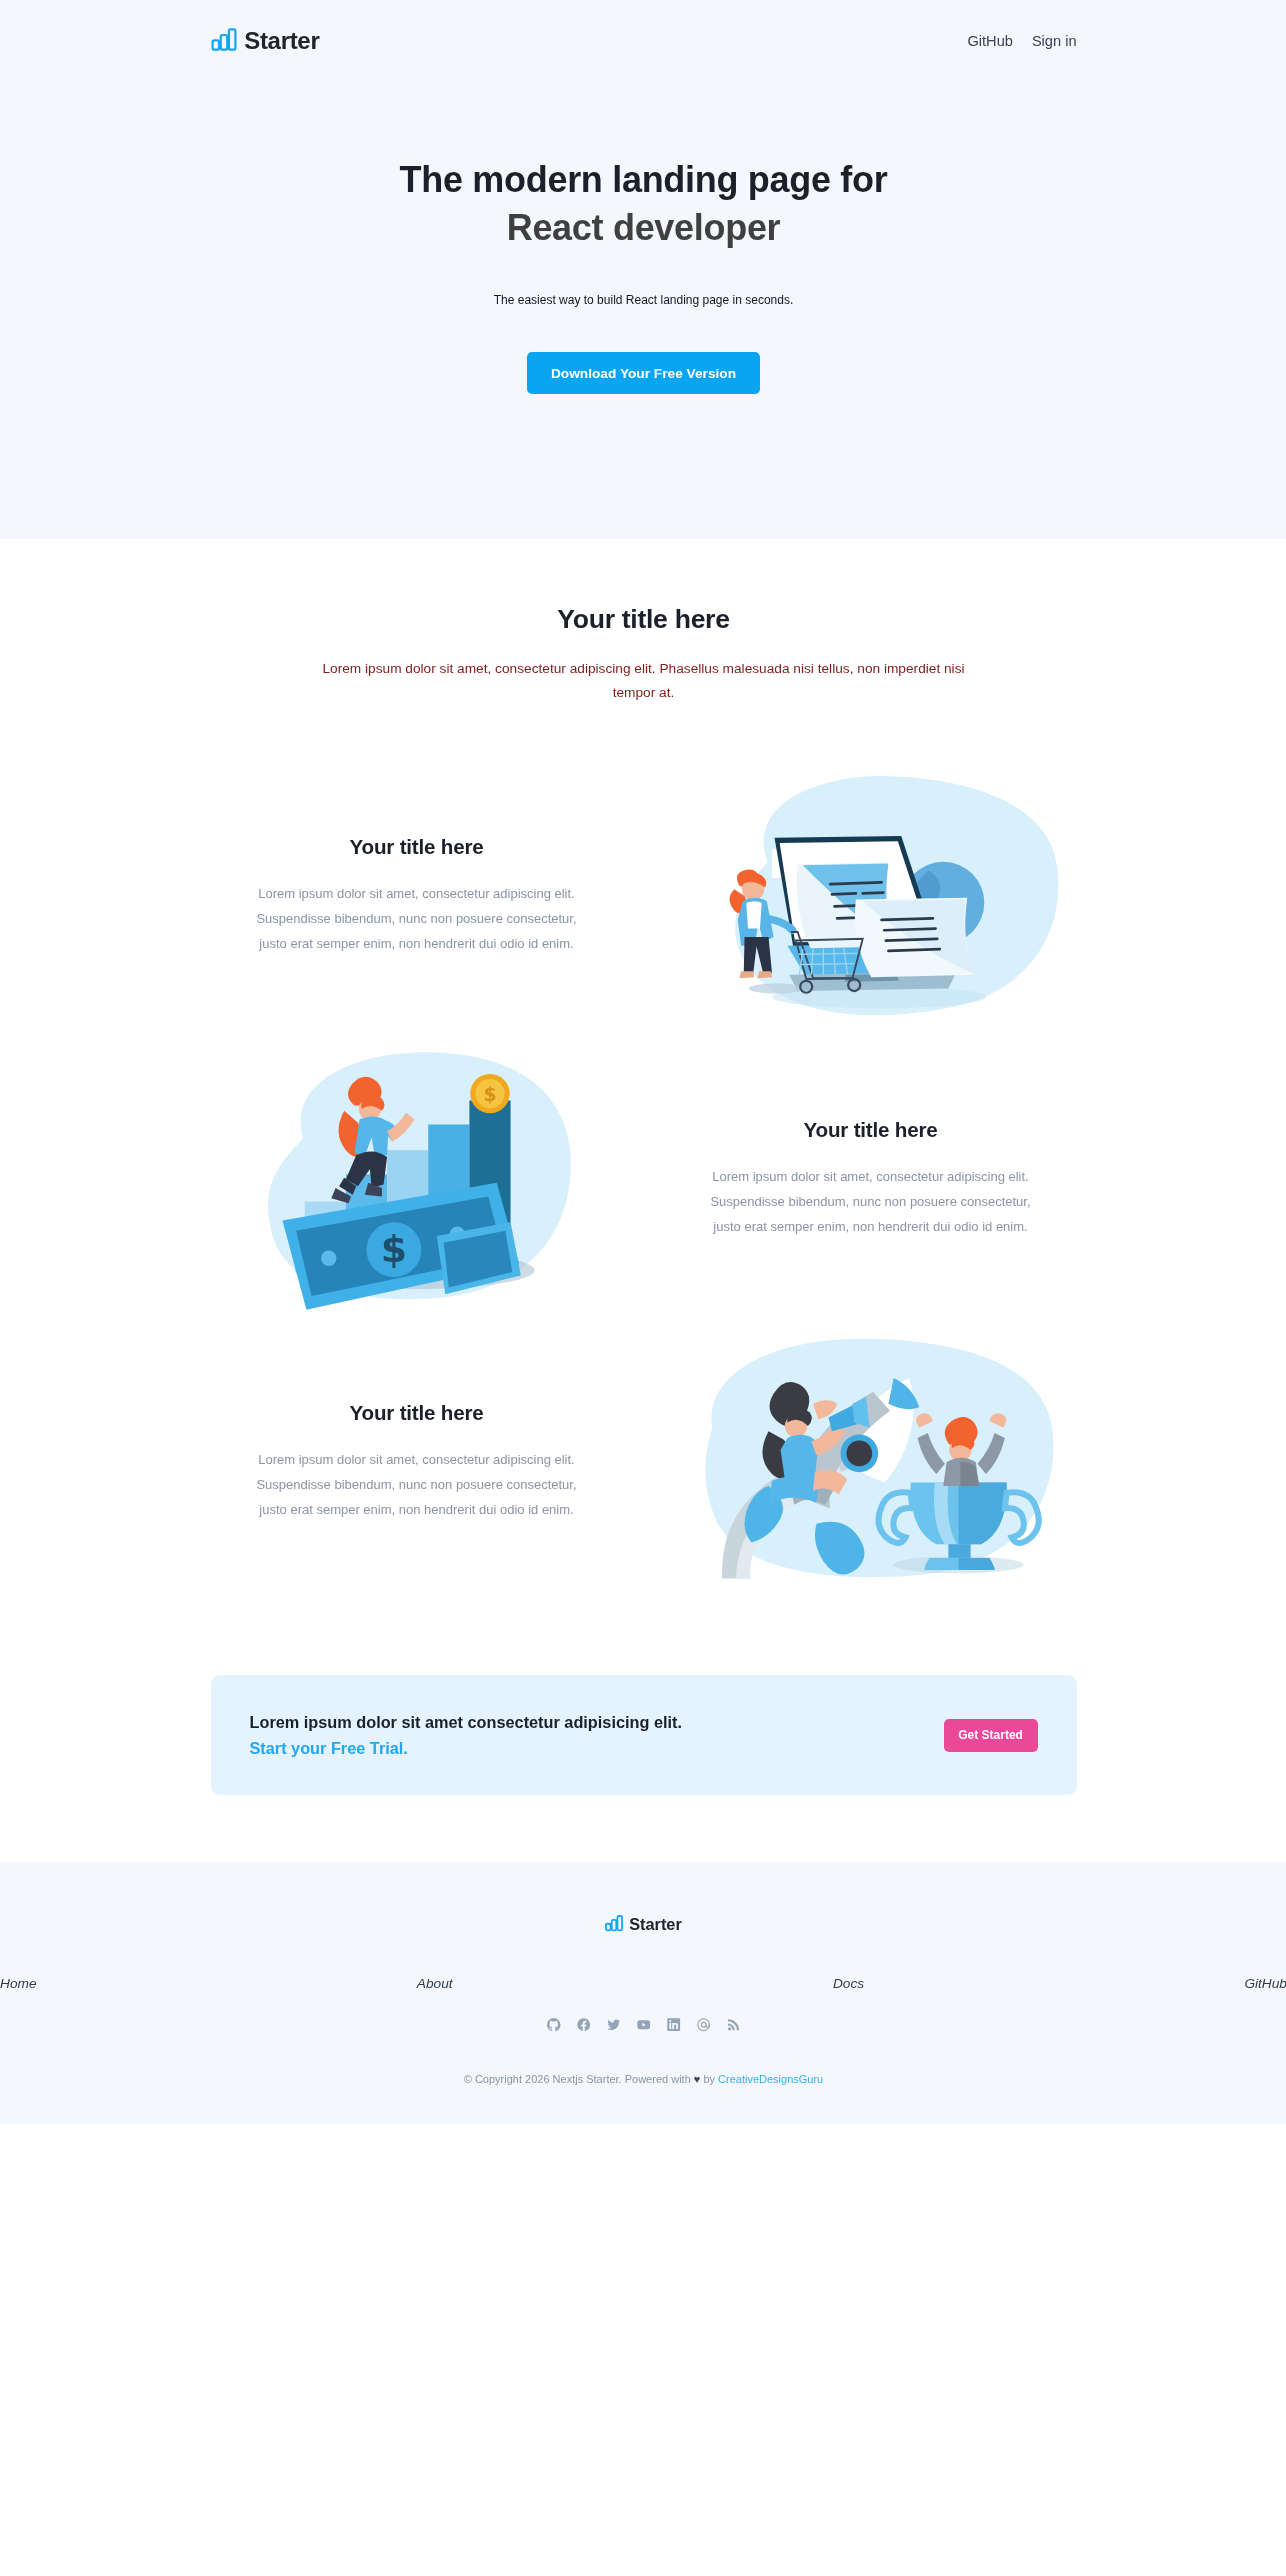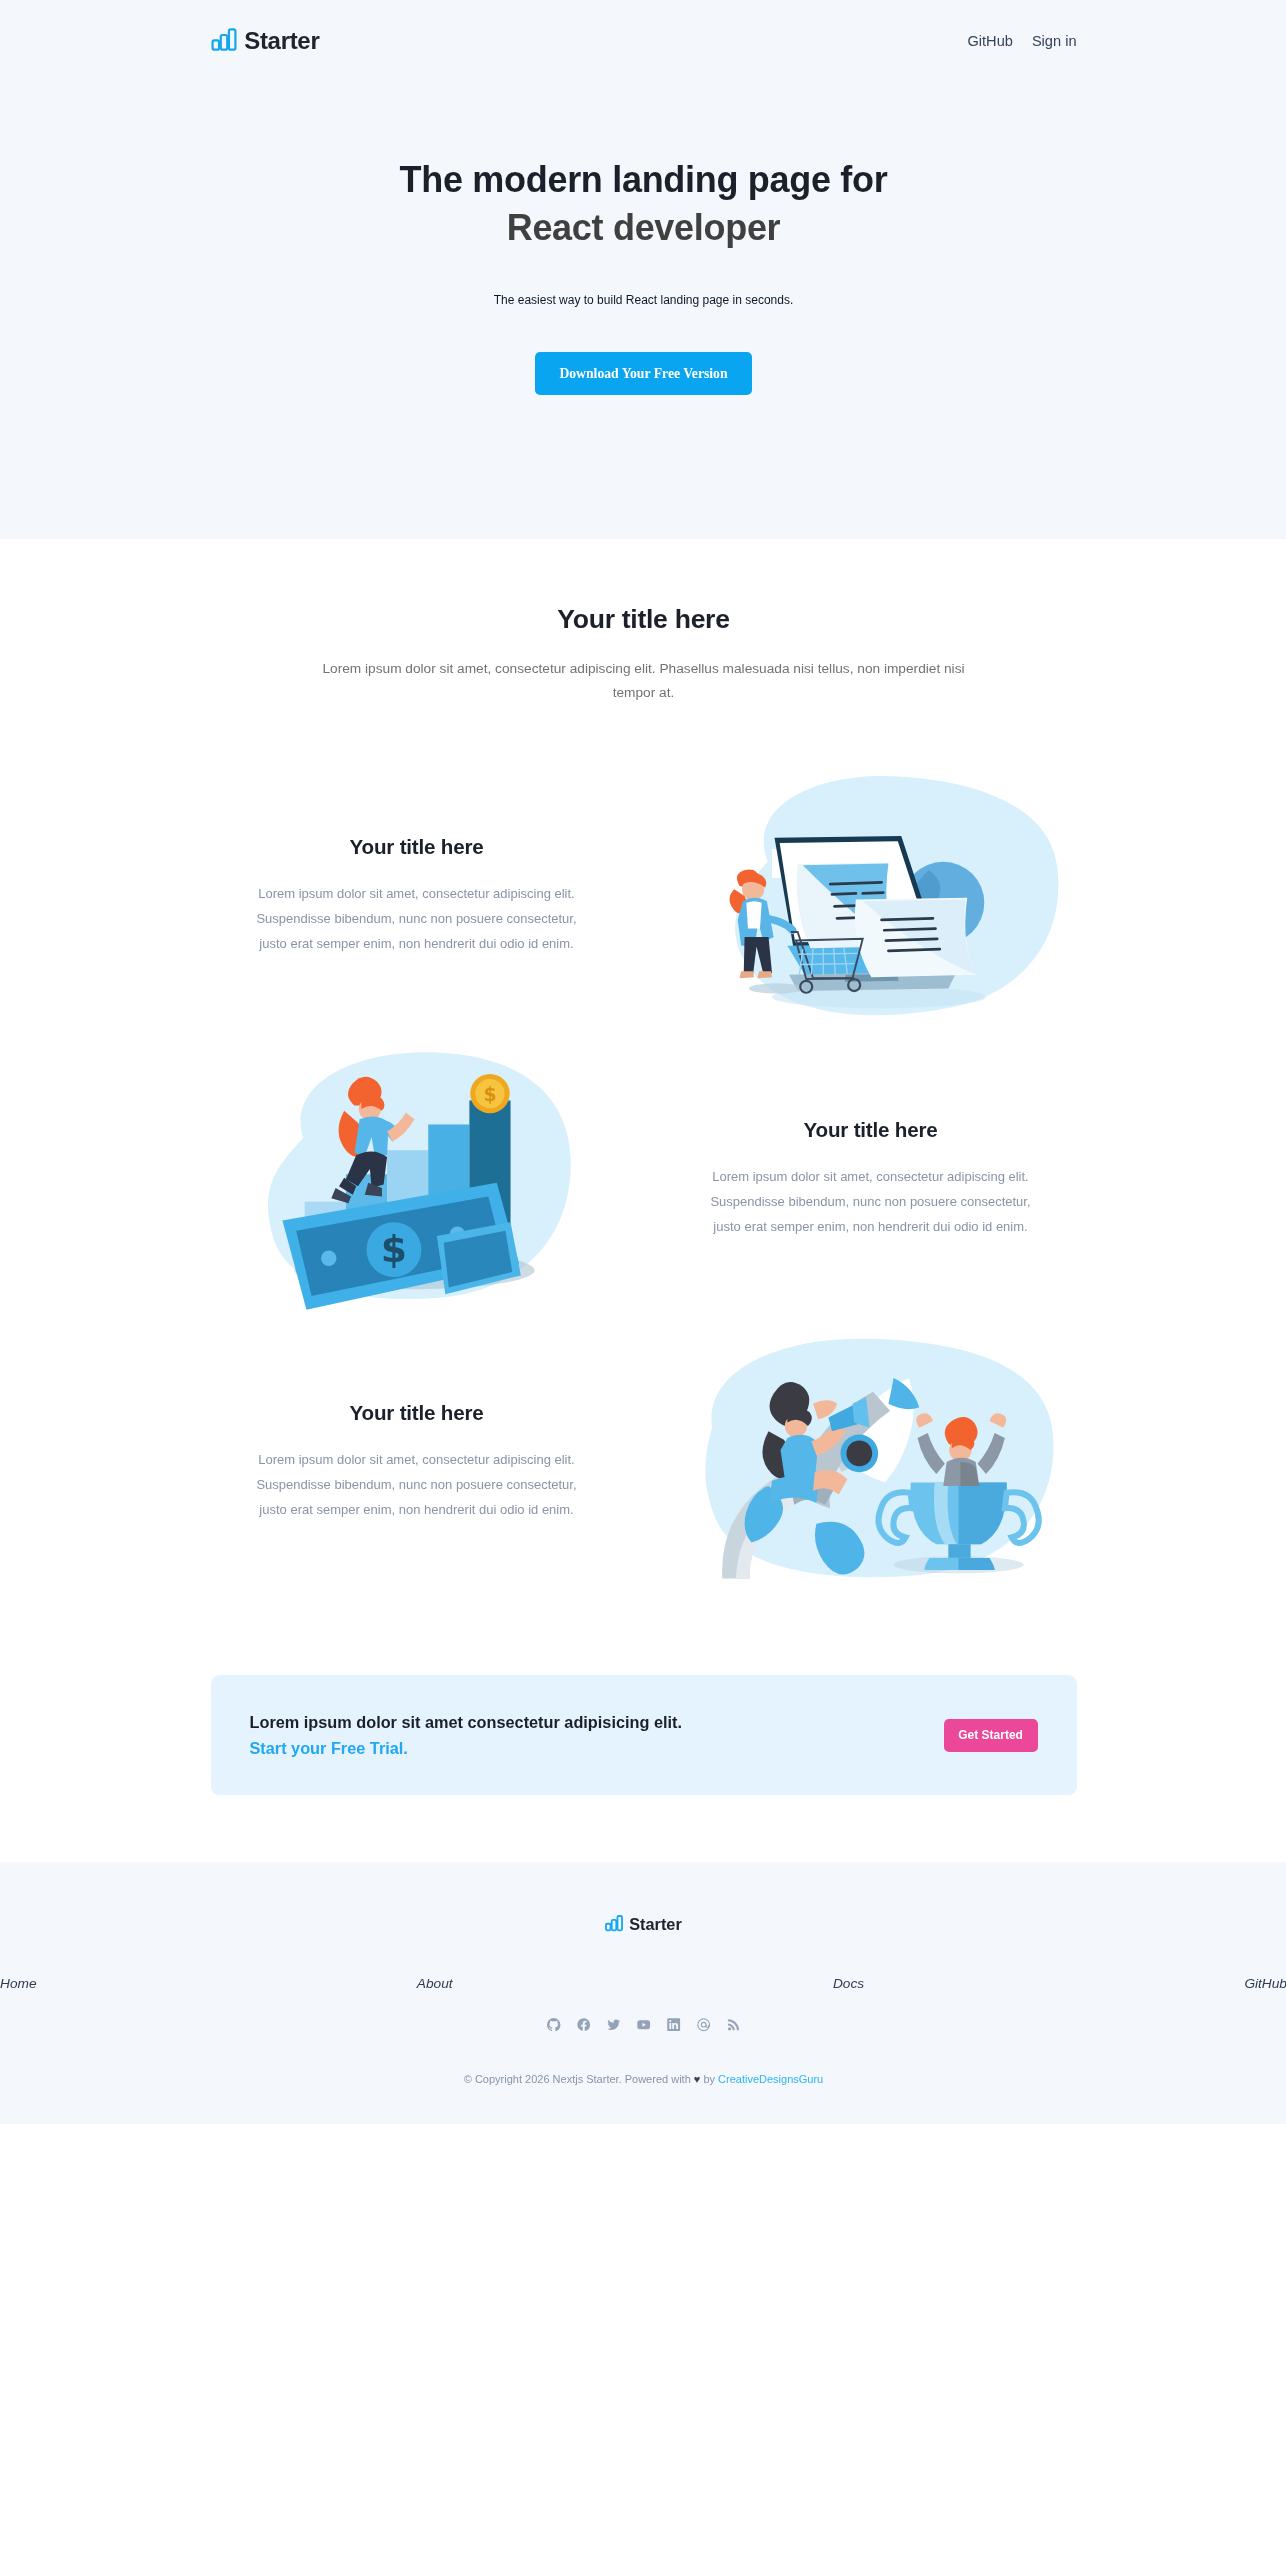--- a/index.html
+++ b/index.html
@@ -65,21 +65,21 @@
   }
   .hero-title-accent {
     display: block;
     color: #404040;
   }
   .hero-sub {
     margin-top: 42px;
     font-size: 12px;
     color: #0f172a;
   }
-  .hero-cta-wrap { margin-top: 45px; font-family: Liberation Serif, serif; }
+  .hero-cta-wrap { margin-top: 45px; }
   .btn-primary {
     display: inline-block;
     background: #0aa5f0;
     color: #ffffff;
     font-size: 13.7px;
     font-weight: bold;
     border: none;
     border-radius: 5.1px;
     padding: 13.7px 24px;
     cursor: pointer;
@@ -94,21 +94,21 @@
     font-size: 26.6px;
     font-weight: bold;
     color: #1b202b;
     letter-spacing: -0.3px;
   }
   .section-desc {
     margin: 22px auto 0;
     width: 686px;
     font-size: 13.7px;
     line-height: 1.72;
-    color: #737373;
+    color: #7f1d1d;
   }
 
   
   .features { margin-top: 50px; }
   .feature-row {
     display: flex;
     align-items: center;
     justify-content: space-between;
     height: 283px;
   }

